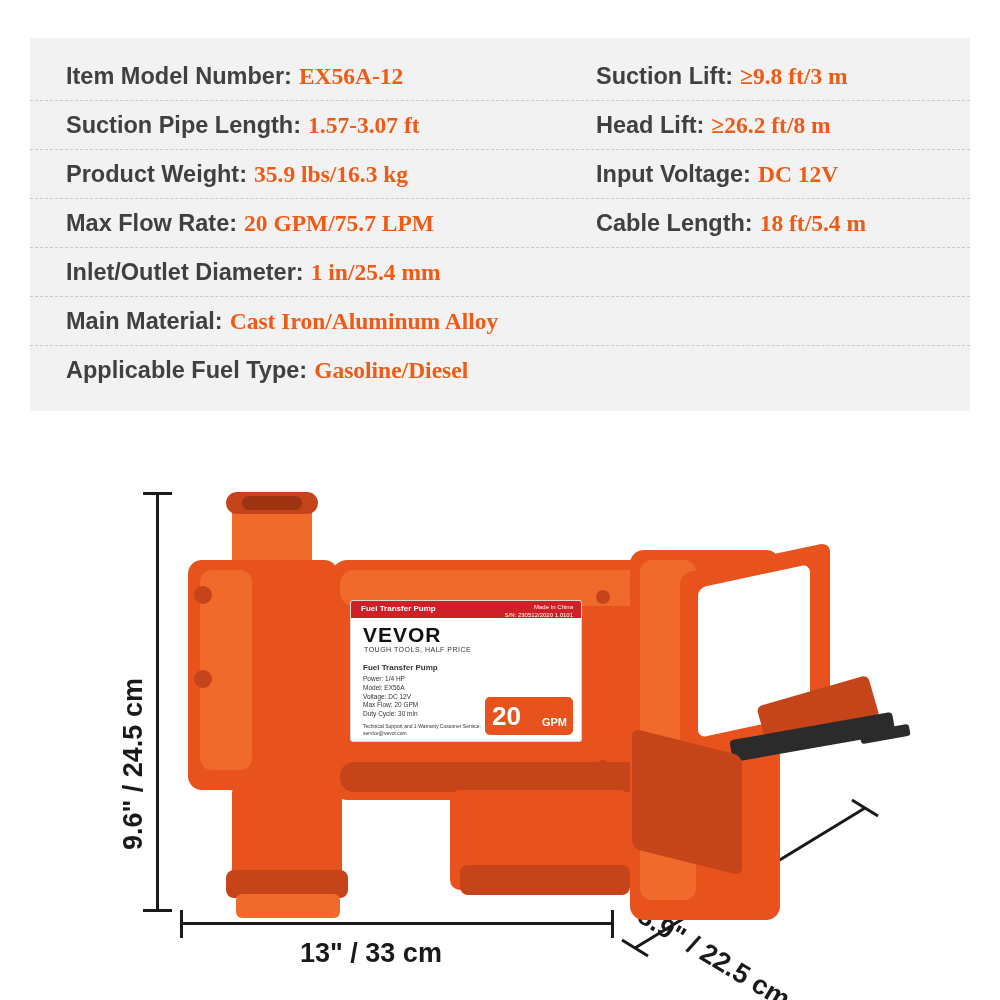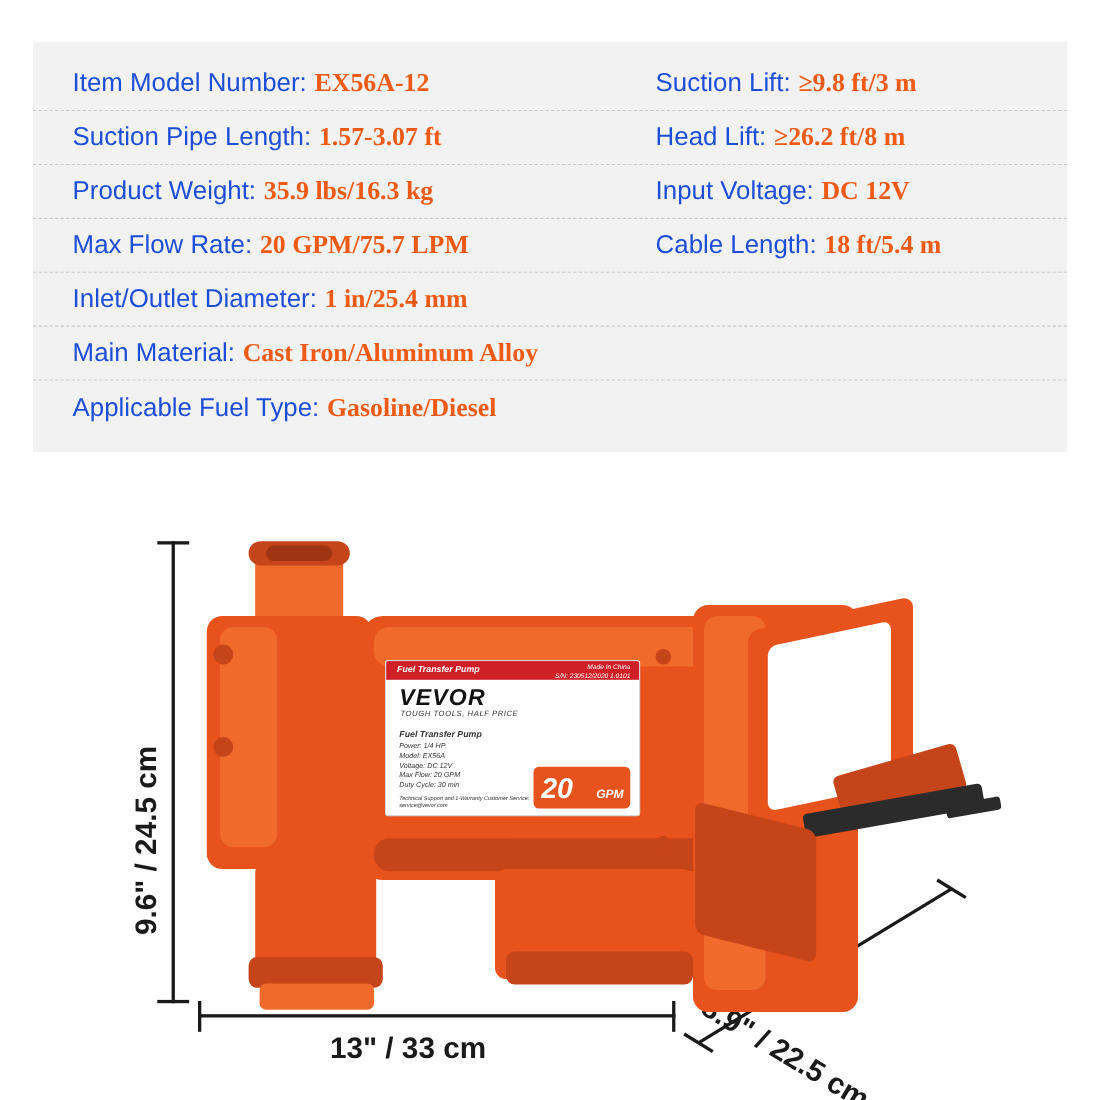--- a/index.html
+++ b/index.html
@@ -53,22 +53,22 @@
   }
   .spec-cell.right {
     flex: 1 1 auto;
   }
   .spec-cell.full {
     flex: 1 1 auto;
   }
 
   .spec-label {
     font-size: 23.5px;
-    color: #1d4ed8;
-    font-weight: 400;
+    color: #404040;
+    font-weight: 700;
   }
   .spec-value {
     font-size: 23.5px;
     color: #f05a14;
     font-weight: bold;
     margin-left: 7px;
     font-family: Liberation Serif, serif;
   }
 
   
@@ -104,21 +104,20 @@
     transform-origin: left top;
   }
 
   
   .pump {
     position: absolute;
     left: 170px;
     top: 20px;
     width: 720px;
     height: 440px;
-    font-style: italic;
   }
 
   .orange {
     position: absolute;
     background: #e8521d;
     border-radius: 6px;
   }
   .orange-l {
     background: #f06a2c;
   }

